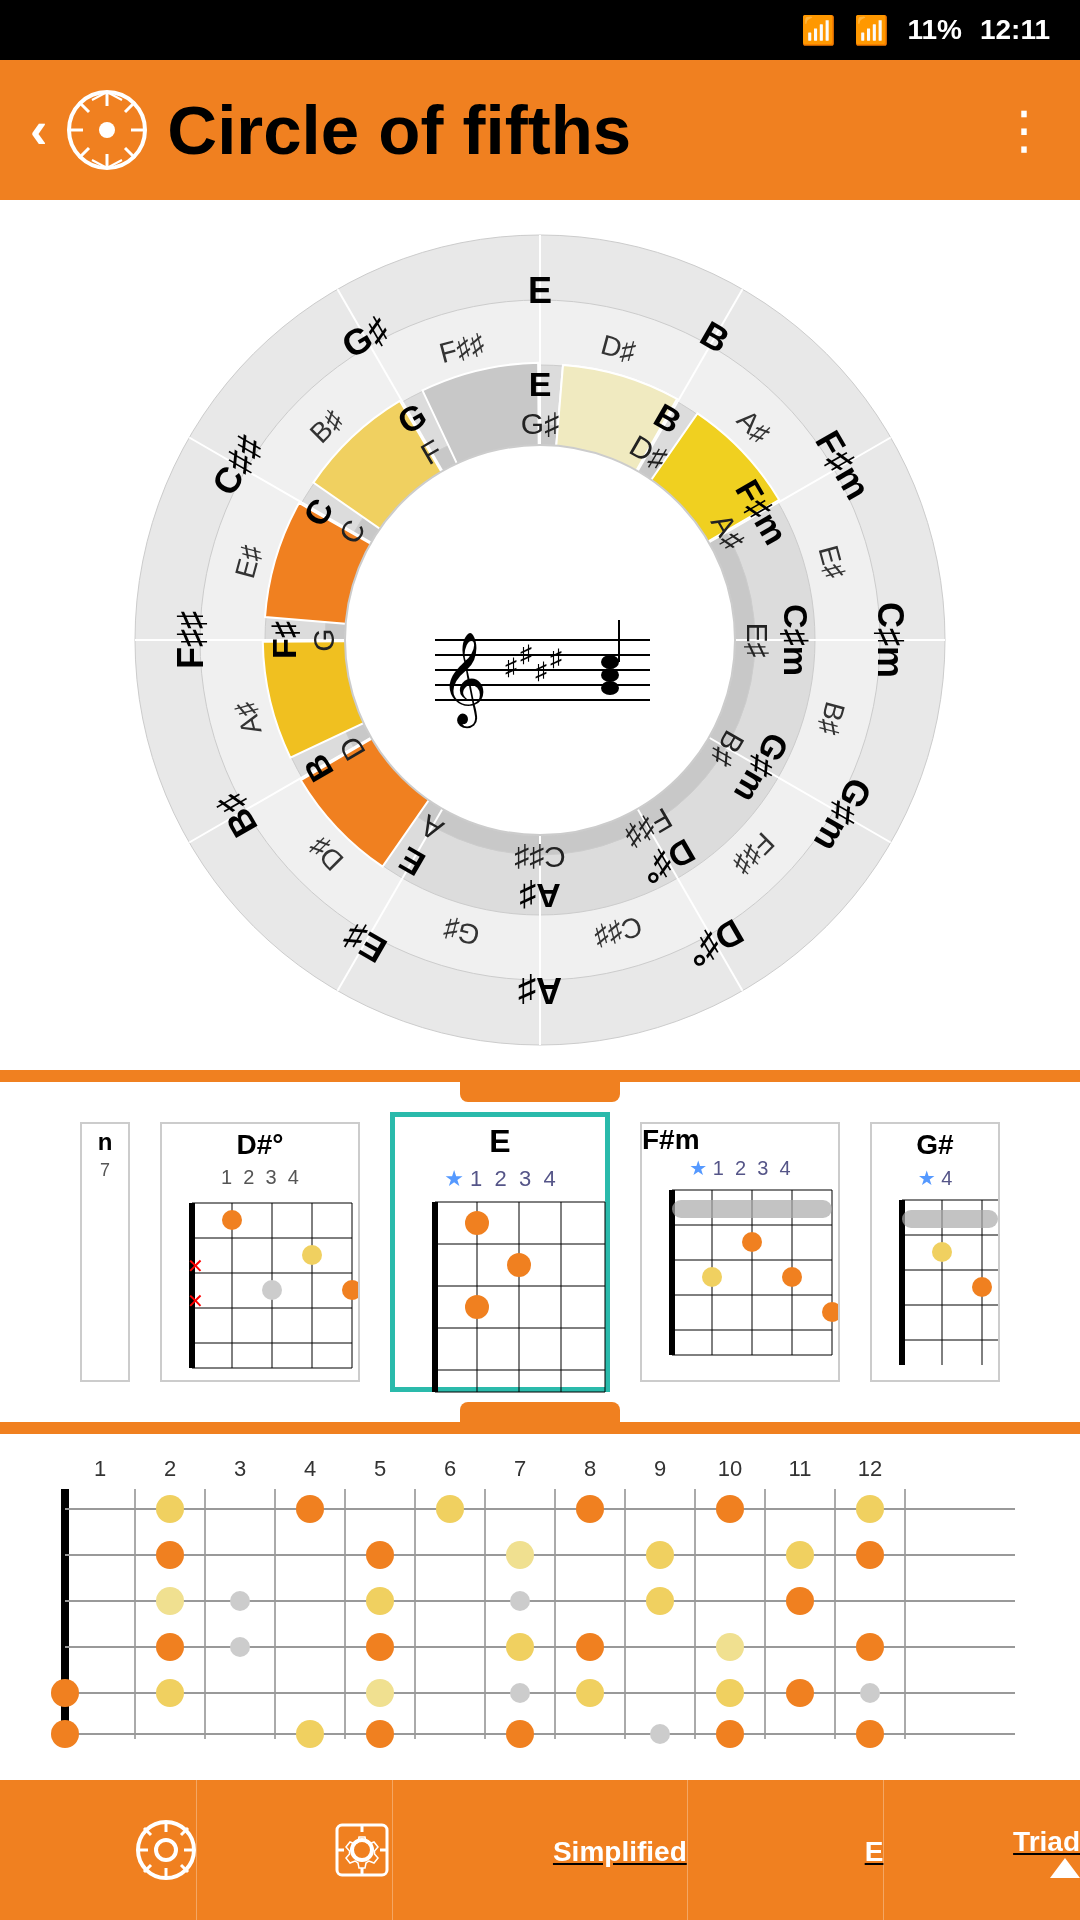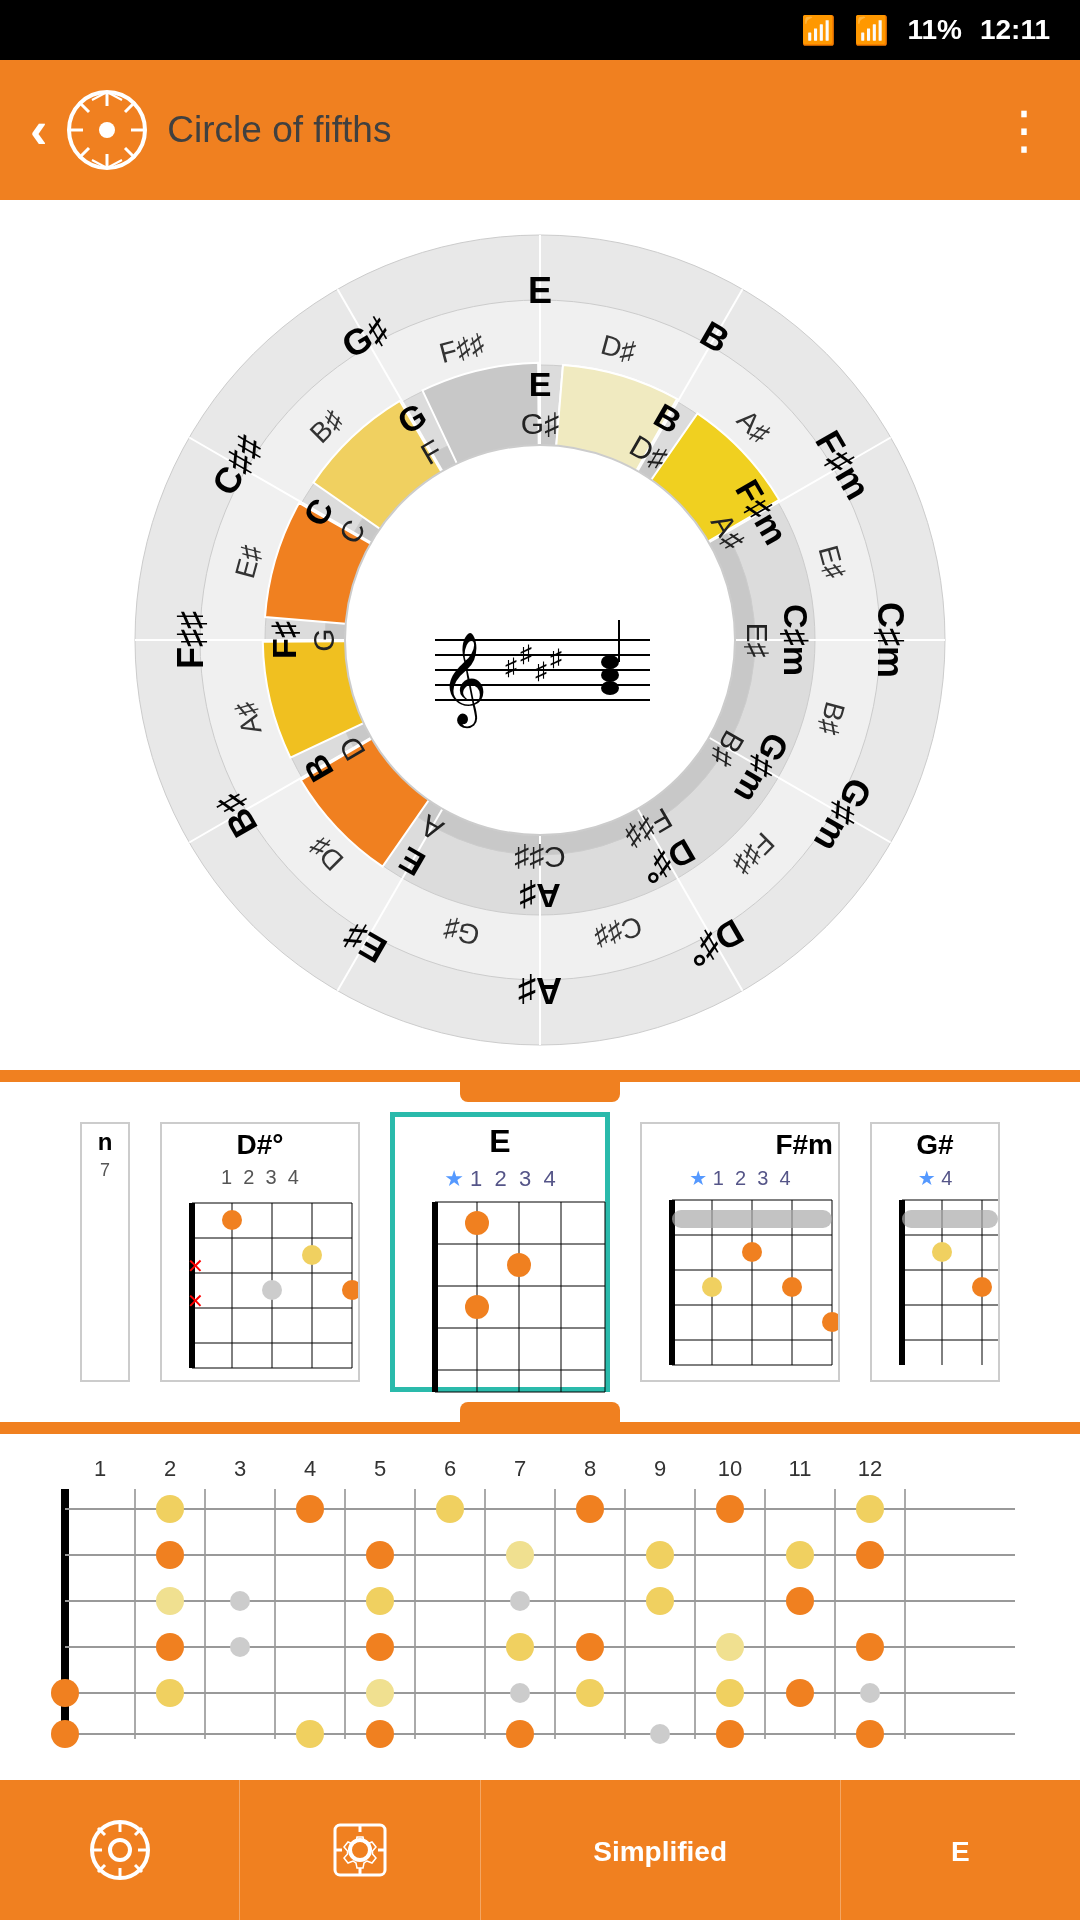--- a/index.html
+++ b/index.html
@@ -48,23 +48,23 @@
       color: #fff;
       font-size: 52px;
       font-weight: bold;
       cursor: pointer;
     }
     .header-logo {
       width: 80px;
       height: 80px;
     }
     .header-title {
-      color: #404040;
-      font-size: 37px;
-      font-weight: normal;
+      color: #000000;
+      font-size: 69px;
+      font-weight: bold;
     }
     .header-menu {
       color: #fff;
       font-size: 52px;
       cursor: pointer;
     }
 
     
     .circle-section {
       display: flex;
@@ -127,24 +127,25 @@
       background: #F08020;
       display: flex;
       align-items: center;
     }
 
     .nav-item {
       flex: 1;
       height: 100%;
       display: flex;
       flex-direction: column;
-      align-items: center;
+      align-items: flex-end;
       justify-content: center;
       cursor: pointer;
       border-right: 1px solid rgba(255,255,255,0.3);
+      text-decoration: underline;
     }
 
     .nav-item:last-child { border-right: none; }
 
     .nav-label {
       color: #fff;
       font-size: 28px;
       font-weight: bold;
       margin-top: 4px;
     }
@@ -383,21 +384,21 @@
         <line x1="166" y1="10" x2="166" y2="200" stroke="#000" stroke-width="1"></line>
         <line x1="210" y1="10" x2="210" y2="200" stroke="#000" stroke-width="1"></line>
 
         <circle cx="82" cy="31" r="12" fill="#F08020"></circle>
         <circle cx="124" cy="73" r="12" fill="#F08020"></circle>
         <circle cx="82" cy="115" r="12" fill="#F08020"></circle>
       </svg>
     </div>
 
     <div style="width:200px; height:260px; border:2px solid #ccc; background:#fff; position:relative;">
-      <div style="font-size:28px; font-weight:bold; text-align:right; padding:5px;">F#m</div>
+      <div style="font-size:28px; font-weight:bold; text-align:left; ">F#m</div>
       <div style="font-size:20px; text-align:center; color:#558;">
         <span style="color:#5599FF;">★</span> 1&nbsp;&nbsp;2&nbsp;&nbsp;3&nbsp;&nbsp;4
       </div>
       <svg width="196" height="180" viewBox="0 0 196 180">
         <line x1="30" y1="10" x2="30" y2="175" stroke="#000" stroke-width="6"></line>
         <line x1="30" y1="10" x2="190" y2="10" stroke="#000" stroke-width="1"></line>
         <line x1="30" y1="45" x2="190" y2="45" stroke="#000" stroke-width="1"></line>
         <line x1="30" y1="80" x2="190" y2="80" stroke="#000" stroke-width="1"></line>
         <line x1="30" y1="115" x2="190" y2="115" stroke="#000" stroke-width="1"></line>
         <line x1="30" y1="150" x2="190" y2="150" stroke="#000" stroke-width="1"></line>
@@ -576,13 +577,19 @@
   </div>
 
   <div class="nav-item" style="flex:1.5;">
     <span class="nav-label">Simplified</span>
   </div>
 
   <div class="nav-item">
     <span class="nav-label">E</span>
   </div>
 
+  <div class="nav-item">
+    <span class="nav-label">Triad</span>
+    <svg width="30" height="20" viewBox="0 0 30 20">
+      <polygon points="0,20 30,20 15,0" fill="white"></polygon>
+    </svg>
+  </div>
 </div>
 
 </body></html>

